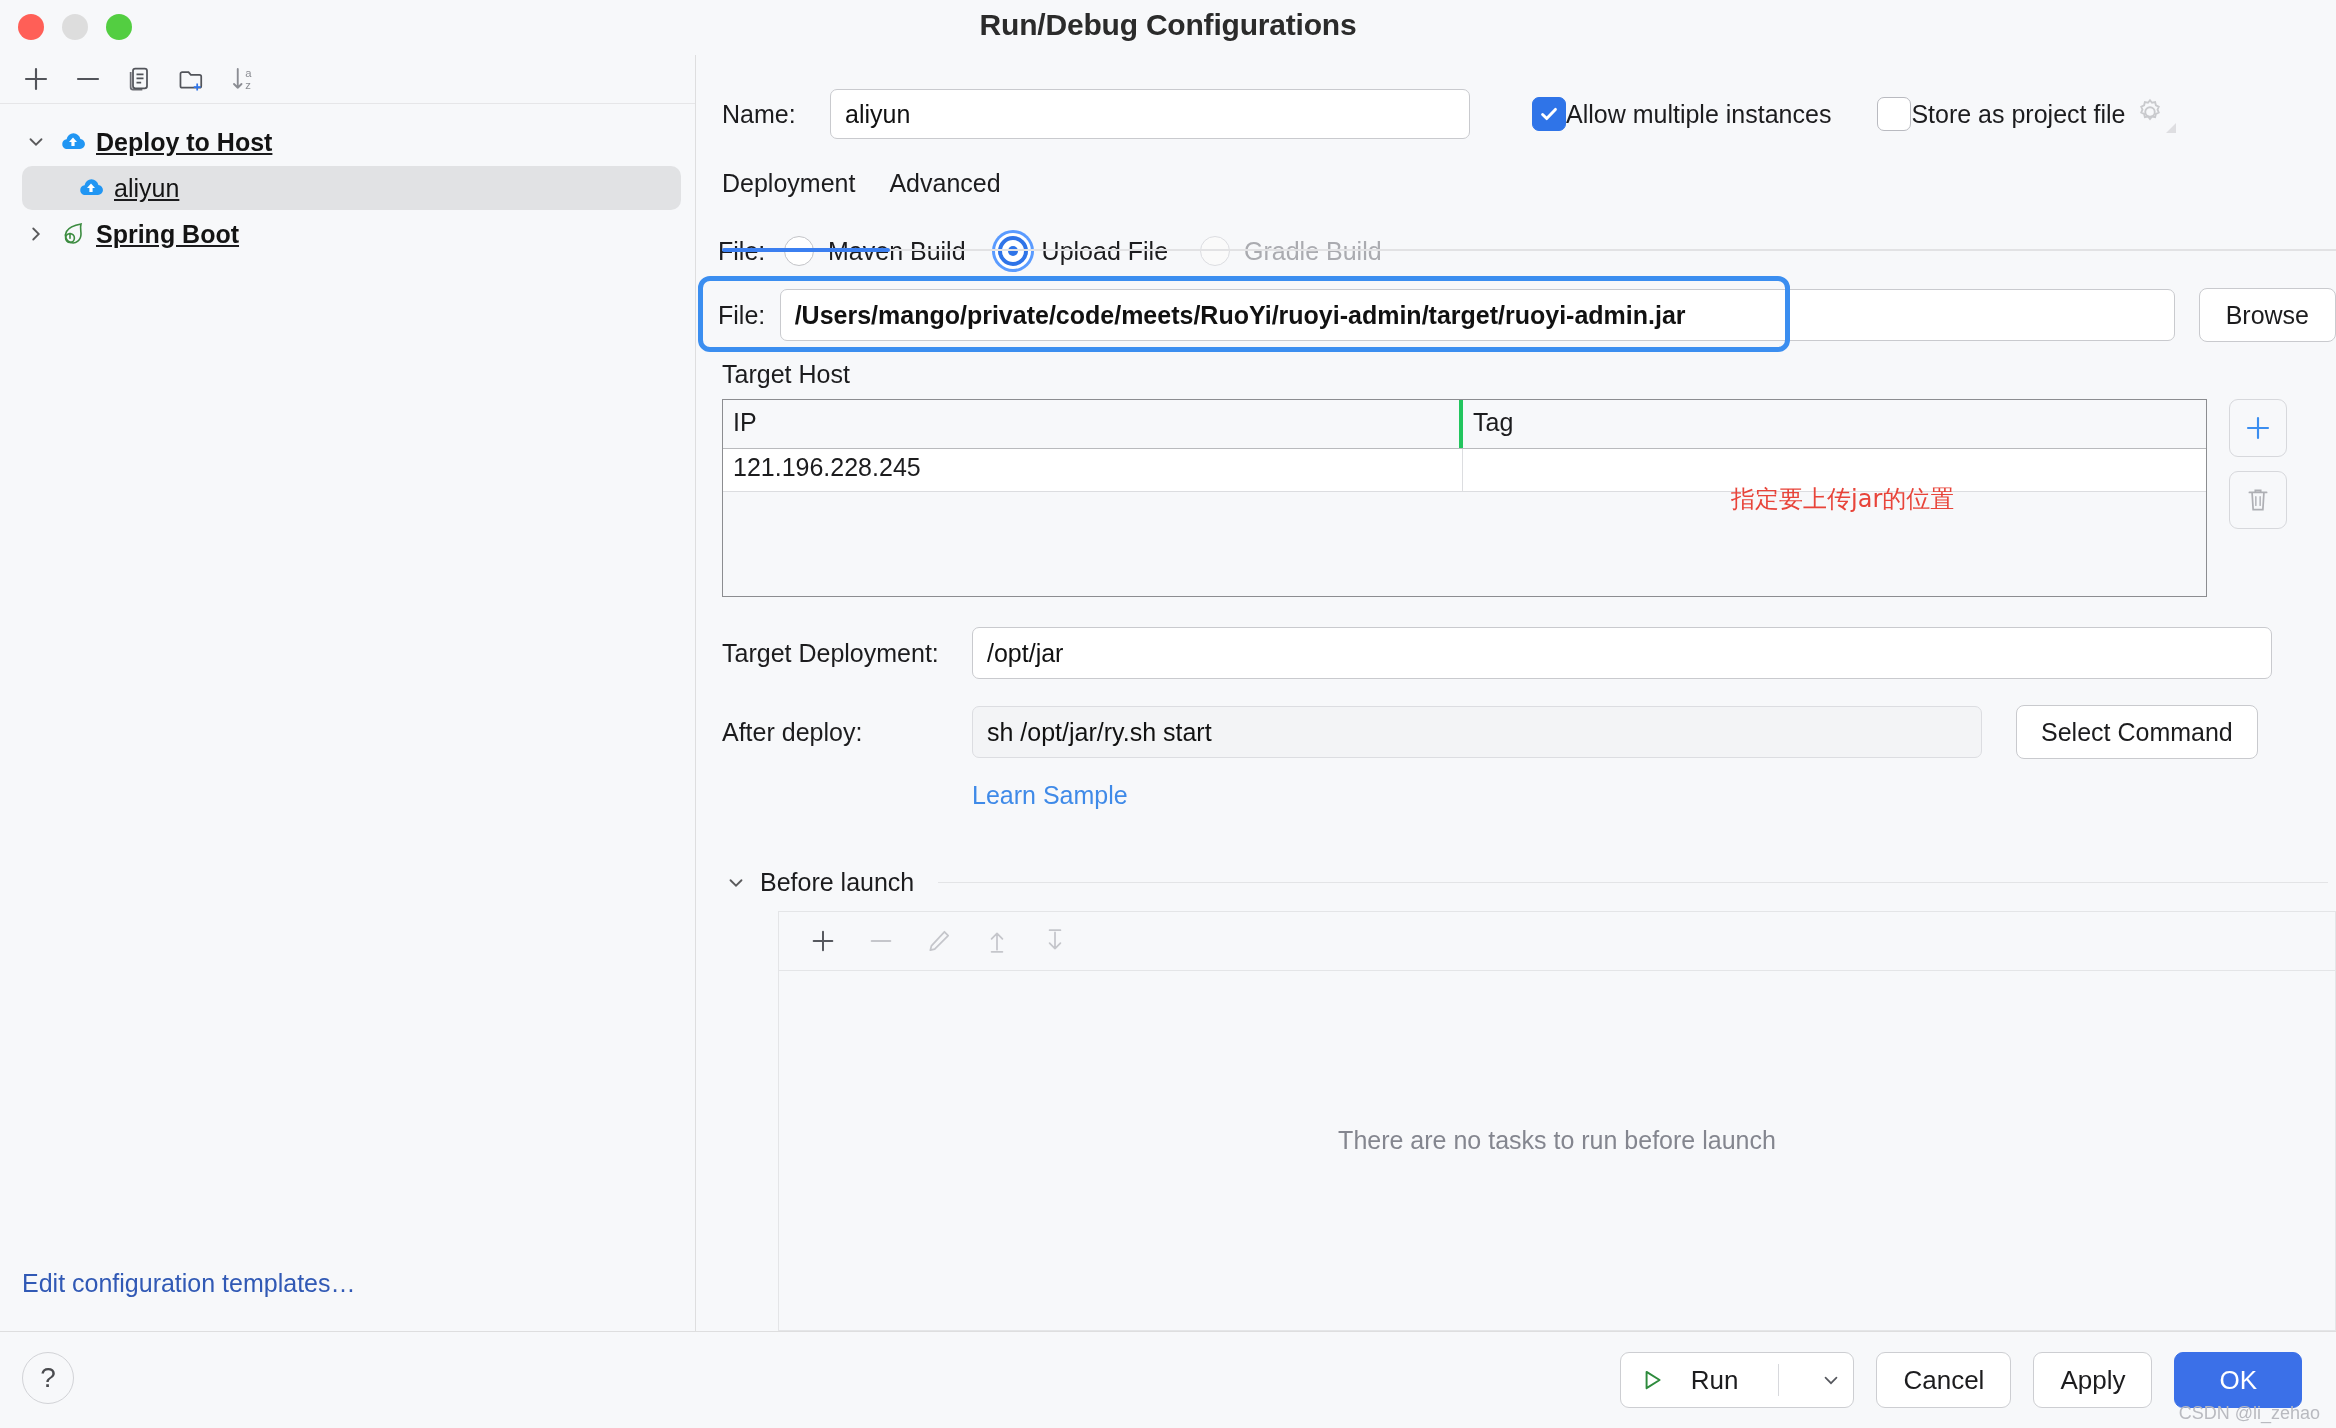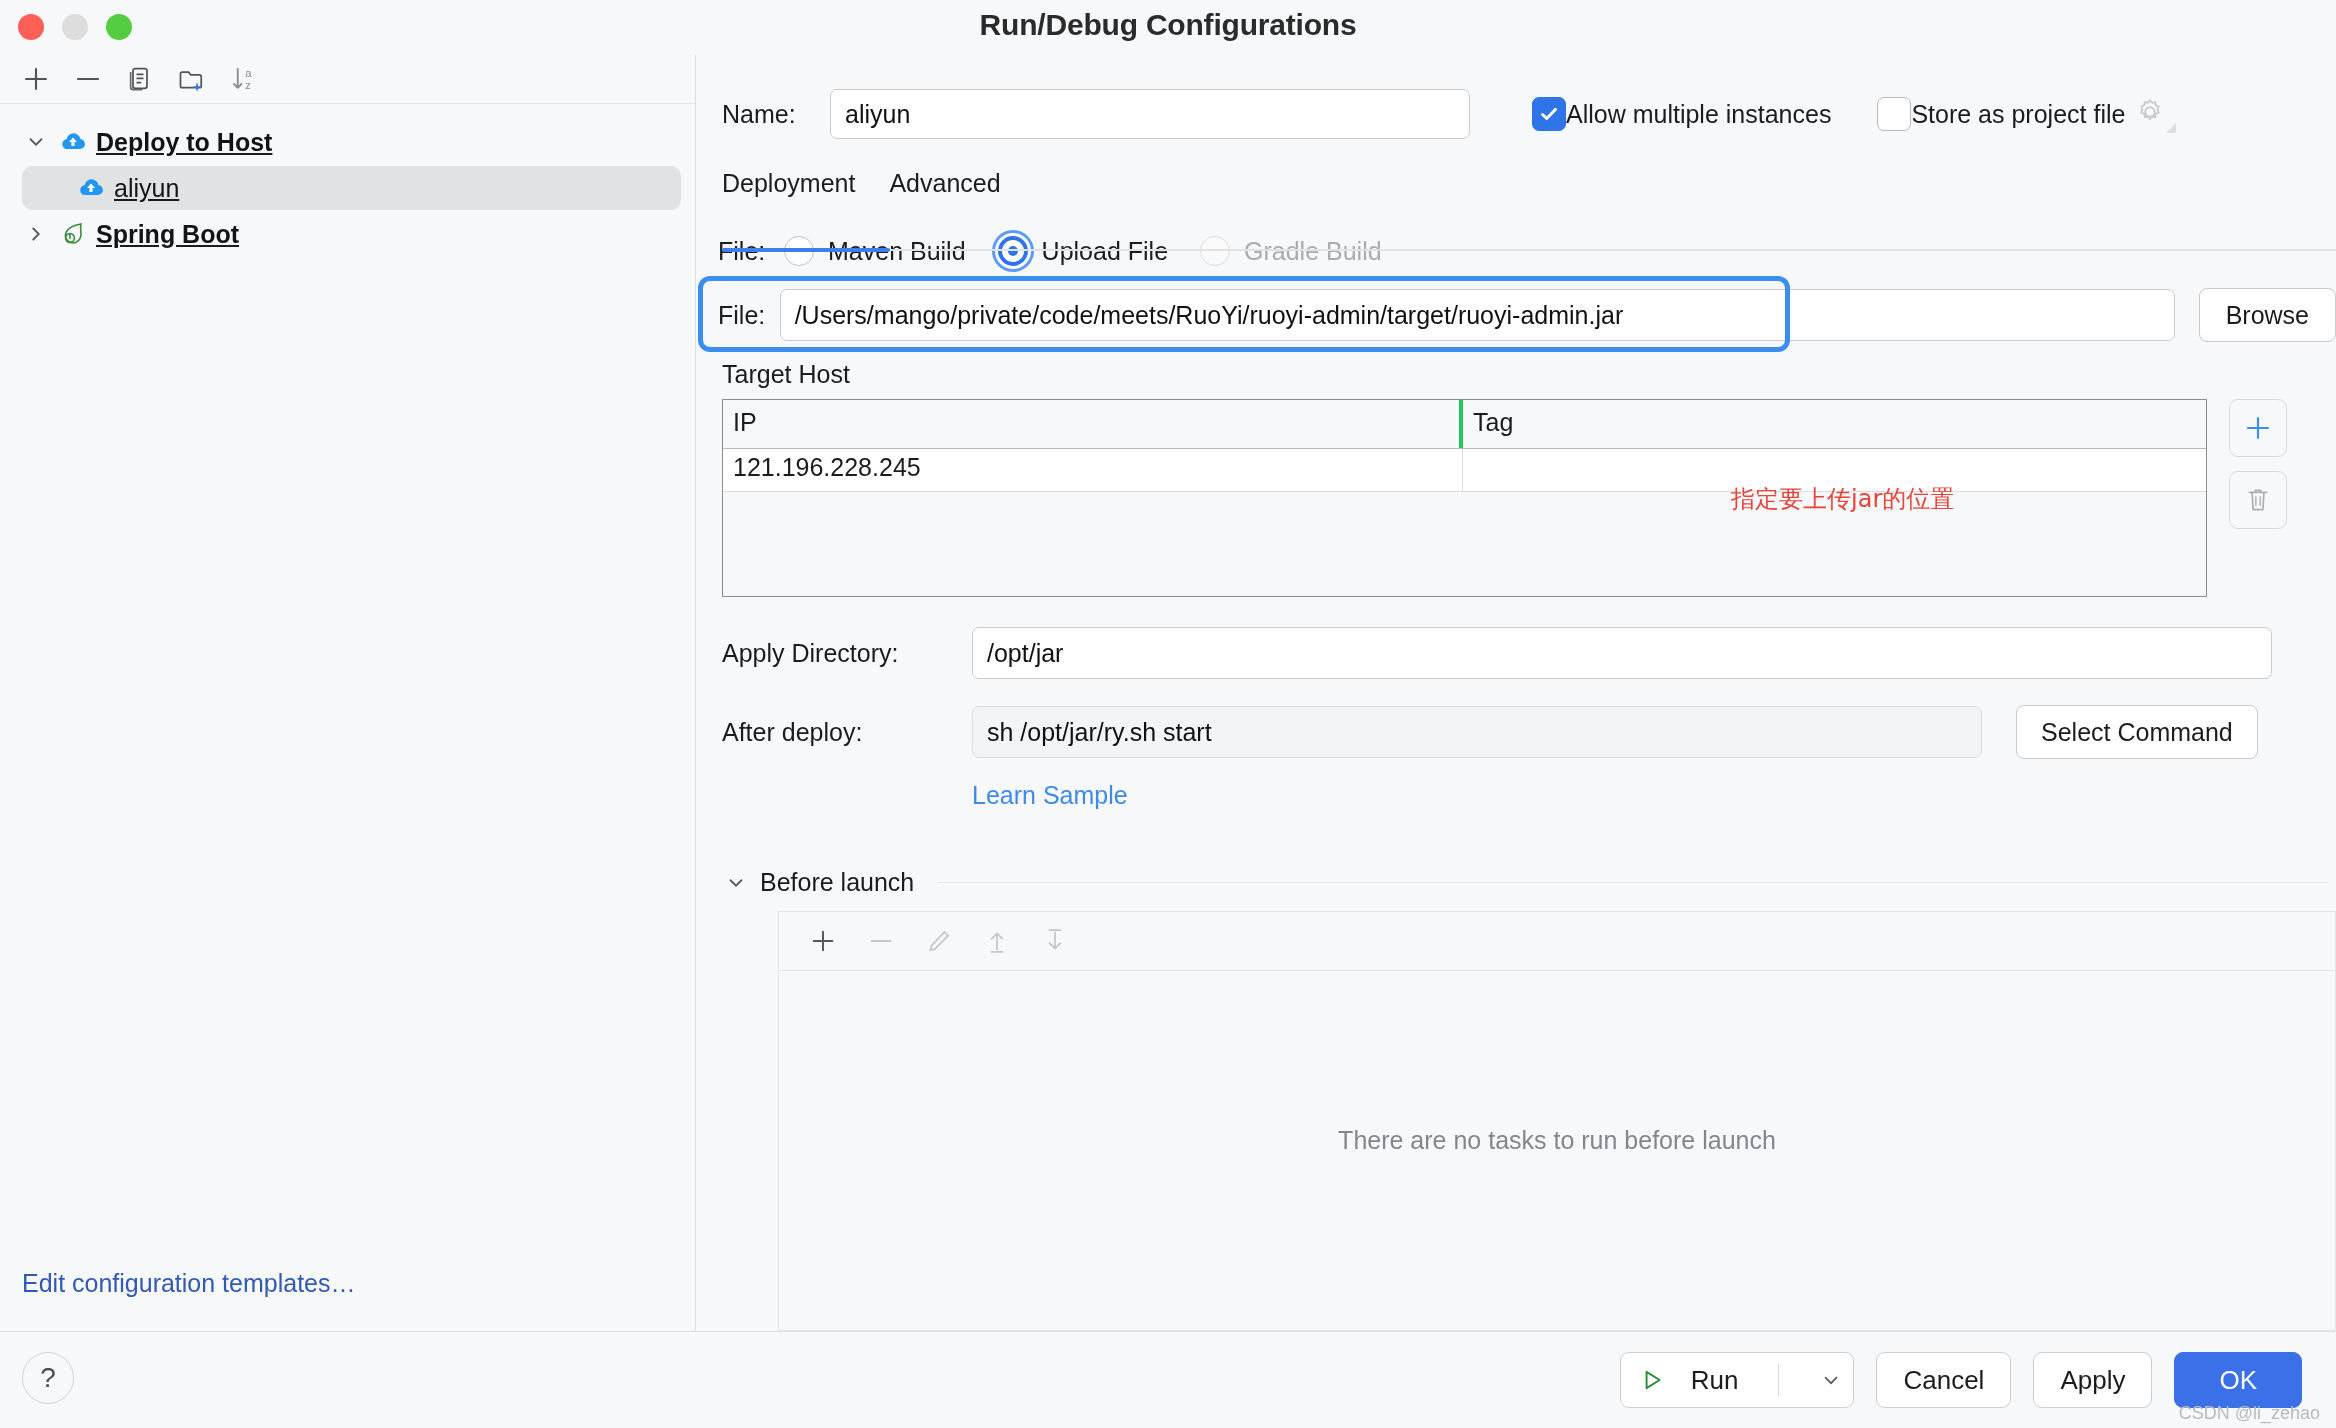--- a/index.html
+++ b/index.html
@@ -84,21 +84,21 @@
   .radio.off{border:1.6px solid #c3c4c8;background:#fff;}
   .radio.on{border:4px solid #2f74e8;background:#fff;box-shadow:0 0 0 3px #fff,0 0 0 6px #5a9bff;}
   .radio.on i{width:10px;height:10px;border-radius:50%;background:#2f74e8;display:block;}
   .radio.dis{border:1.6px solid #dcdde1;background:#fafafa;}
   .r-lbl{font-size:25px;margin-right:32px;}
   .r-lbl.dis{color:#aaabb0;}
 
   
   .path-row{margin:22px 0 0 22px;display:flex;align-items:center;position:relative;}
   .path-lbl{font-size:25px;width:66px;}
-  .path-inp{width:1492px;height:52px;}
+  .path-inp{width:1492px;height:52px;font-weight:bold;}
   .browse{
     margin-left:24px;background:#fff;border:1px solid #c9cace;border-radius:8px;
     height:52px;padding:0 26px;display:flex;align-items:center;font-size:25px;
   }
   .annot-box{
     position:absolute;left:-20px;top:-12px;width:1092px;height:76px;
     border:5px solid #3b8ef0;border-radius:12px;box-sizing:border-box;pointer-events:none;
   }
 
   
@@ -339,21 +339,21 @@
           <div class="sqbtn">
             <svg width="26" height="28" viewBox="0 0 24 26" fill="none" stroke="#aeafb4" stroke-width="1.6" stroke-linecap="round">
                 <path d="M4 6h16M9.5 6V4h5v2M6.5 6l1 16h9l1-16"></path>
                 <path d="M10 10v8M14 10v8" stroke-width="1.3"></path>
               </svg>
           </div>
         </div>
       </div>
 
       <div class="td-row">
-        <div class="lbl td-lbl">Apply Directory:</div>
+        <div class="lbl td-lbl">Target Deployment:</div>
         <div class="inp td-inp">/opt/jar</div>
       </div>
 
       <div class="ad-row">
         <div class="lbl td-lbl">After deploy:</div>
         <div class="inp ad-inp">sh /opt/jar/ry.sh start</div>
         <div class="selcmd">Select Command</div>
       </div>
 
       <div class="learn">Learn Sample</div>

